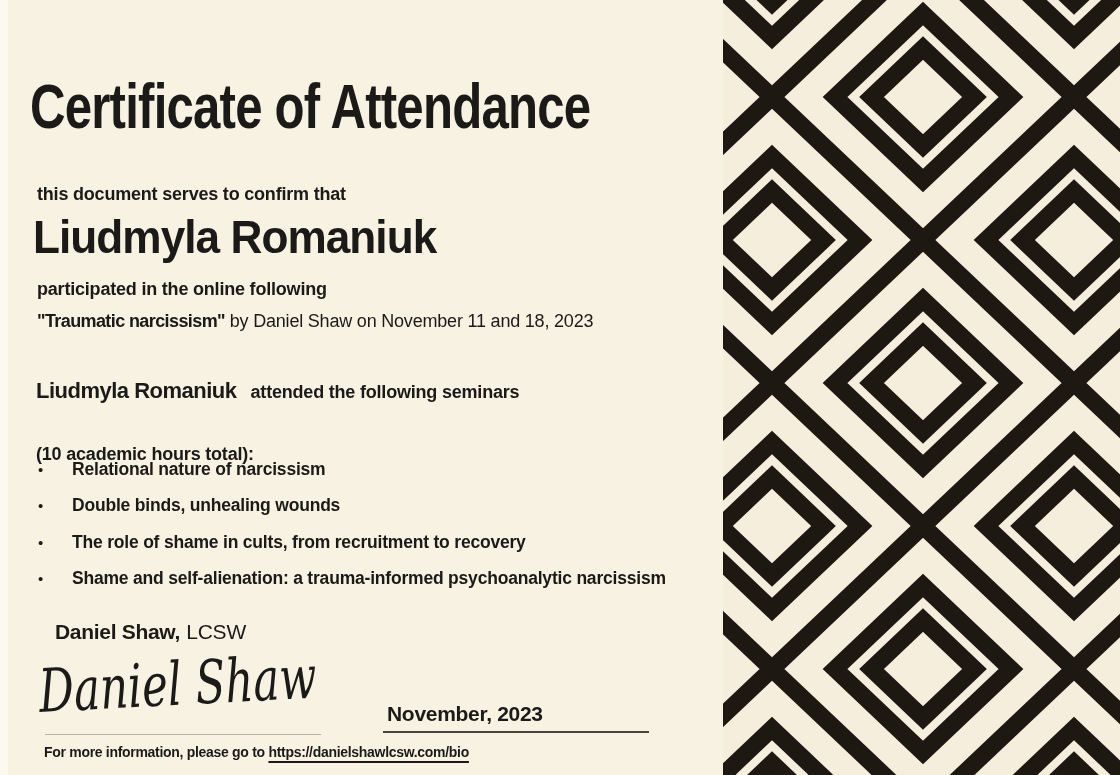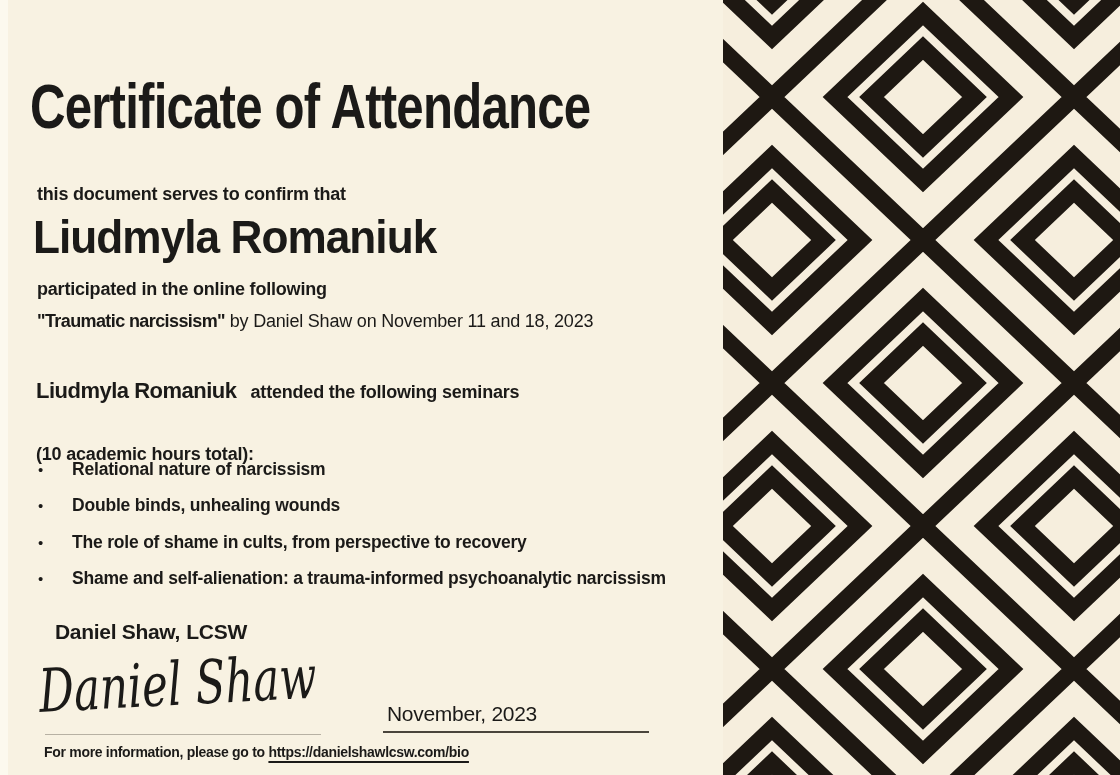--- a/index.html
+++ b/index.html
@@ -30,24 +30,24 @@
   .seminar .t{font-weight:700;letter-spacing:-0.6px;}
   .seminar .r{font-weight:400;}
   .attended{left:36px;top:378px;font-size:18px;}
   .attended .n{font-size:22px;font-weight:700;letter-spacing:-0.5px;}
   .attended .r{font-weight:700;margin-left:14px;}
   .hours{left:36px;top:424px;font-size:18px;font-weight:700;margin-top:20px;}
   .bullet-item{position:absolute;left:38px;color:var(--text);font-size:17.5px;font-weight:700;white-space:nowrap;letter-spacing:-0.2px;}
   .bullet-item .dot{display:inline-block;width:34px;font-size:15px;font-weight:400;}
   .signer{left:55px;top:620px;font-size:21px;}
   .signer .n{font-weight:700;letter-spacing:-0.3px;}
-  .signer .c{font-weight:700;margin-left:6px;}
+  .signer .c{font-weight:400;margin-left:6px;}
   .signature-svg{position:absolute;left:30px;top:648px;width:340px;height:92px;}
   .sig-underline{position:absolute;left:45px;top:734px;width:276px;height:0;border-top:1.5px solid var(--sig-underline);}
-  .date{left:387px;top:702px;font-size:21px;font-weight:400;letter-spacing:-0.3px;}
+  .date{left:387px;top:702px;font-size:21px;font-weight:700;letter-spacing:-0.3px;}
   .date-underline{position:absolute;left:383px;top:731px;width:266px;height:0;border-top:2px solid var(--date-underline);}
   .footer{left:44px;top:744px;font-size:14px;font-weight:700;letter-spacing:-0.3px;}
   .footer .link{text-decoration:underline;text-underline-offset:4px;text-decoration-thickness:1.5px;cursor:pointer;}
 </style>
 </head>
 <body>
 
 <div class="stage">
 
   <div class="certificate">
@@ -71,21 +71,21 @@
 
     <div class="line hours">(10 academic hours total):</div>
 
     <div class="bullet-item" style="top:459px">
       <span class="dot">•</span><span>Relational nature of narcissism</span>
     </div>
     <div class="bullet-item" style="top:495px">
       <span class="dot">•</span><span>Double binds, unhealing wounds</span>
     </div>
     <div class="bullet-item" style="top:532px">
-      <span class="dot">•</span><span>The role of shame in cults, from perspective to recovery</span>
+      <span class="dot">•</span><span>The role of shame in cults, from recruitment to recovery</span>
     </div>
     <div class="bullet-item" style="top:568px">
       <span class="dot">•</span><span>Shame and self-alienation: a trauma-informed psychoanalytic narcissism</span>
     </div>
 
     <div class="line signer">
       <span class="n">Daniel Shaw,</span><span class="c">LCSW</span>
     </div>
 
     <svg class="signature-svg" viewBox="0 0 340 92">

